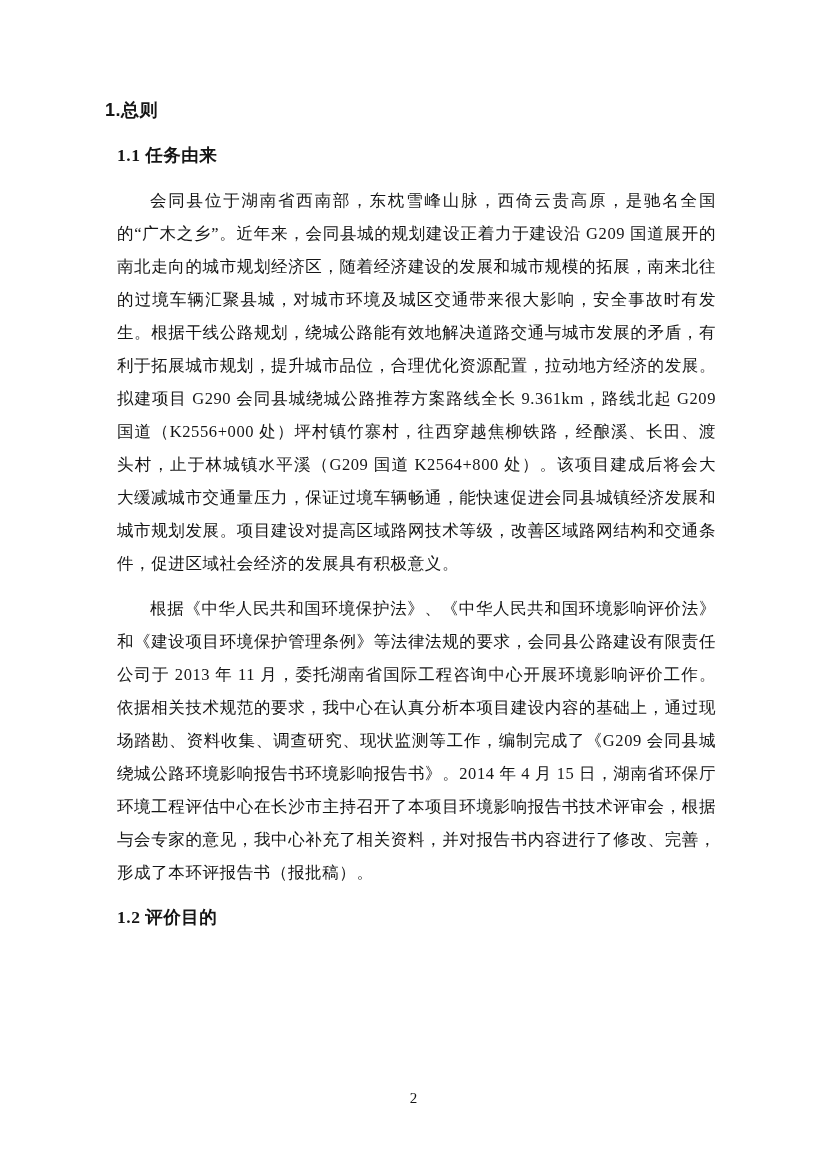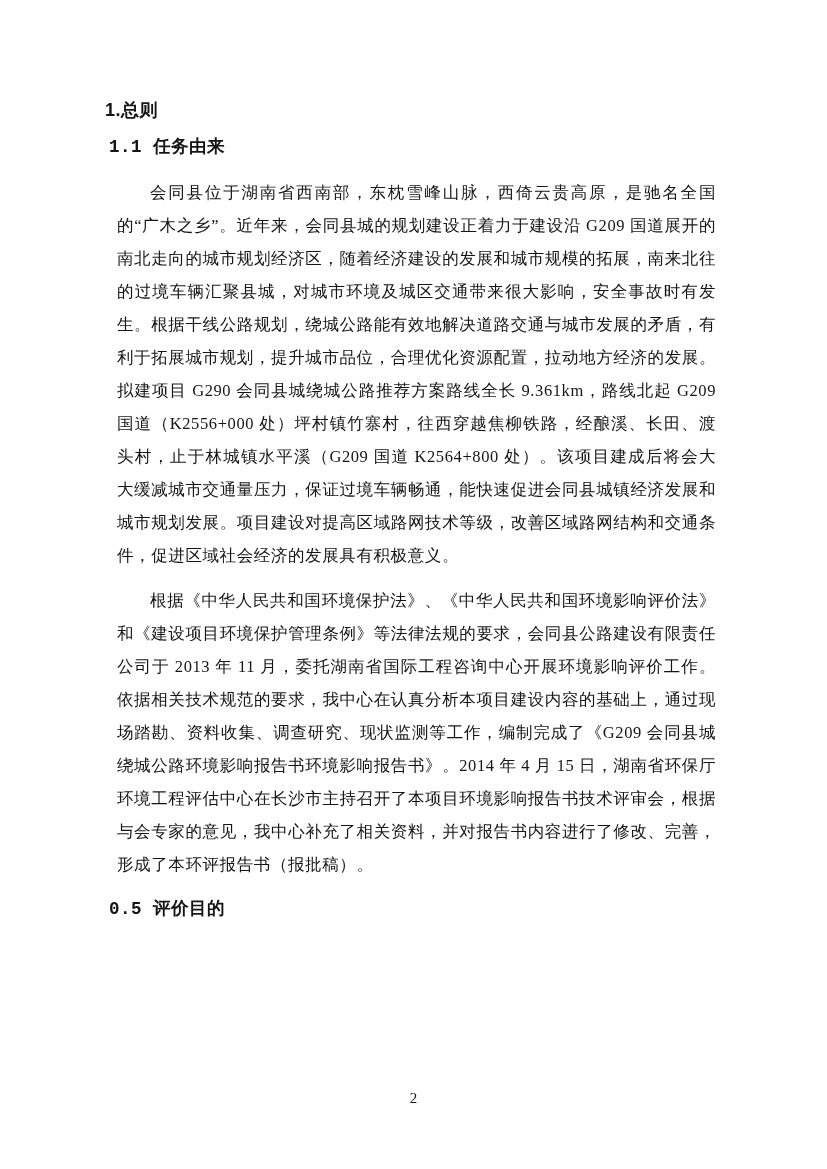--- a/index.html
+++ b/index.html
@@ -30,25 +30,25 @@
   }
   .doc-h1 {
     font-family: "Liberation Sans", "DejaVu Sans", sans-serif;
     font-size: 18px;
     font-weight: 700;
     line-height: 33px;
     margin: 0;
     letter-spacing: 0.5px;
   }
   .doc-h2 {
-    font-family: Liberation Mono, monospace;
+    font-family: Liberation Serif, serif;
     font-size: 17.5px;
     font-weight: 700;
     line-height: 33px;
-    margin: 4px;
+    margin: 12px;
     letter-spacing: 0.5px;
   }
   .doc-p {
     margin: 12px;
     font-size: 16.5px;
     line-height: 33px;
     letter-spacing: 0.6px;
     text-indent: 2em;
     text-align: justify;
     text-justify: inter-character;
@@ -66,16 +66,16 @@
 </style>
 </head>
 <body>
 
 <div class="page">
   <div class="content">
     <h1 class="doc-h1">1.总则</h1>
     <h2 class="doc-h2">1.1 任务由来</h2>
     <p class="doc-p">会同县位于湖南省西南部，东枕雪峰山脉，西倚云贵高原，是驰名全国的“广木之乡”。近年来，会同县城的规划建设正着力于建设沿 G209 国道展开的南北走向的城市规划经济区，随着经济建设的发展和城市规模的拓展，南来北往的过境车辆汇聚县城，对城市环境及城区交通带来很大影响，安全事故时有发生。根据干线公路规划，绕城公路能有效地解决道路交通与城市发展的矛盾，有利于拓展城市规划，提升城市品位，合理优化资源配置，拉动地方经济的发展。拟建项目 G290 会同县城绕城公路推荐方案路线全长 9.361km，路线北起 G209 国道（K2556+000 处）坪村镇竹寨村，往西穿越焦柳铁路，经酿溪、长田、渡头村，止于林城镇水平溪（G209 国道 K2564+800 处）。该项目建成后将会大大缓减城市交通量压力，保证过境车辆畅通，能快速促进会同县城镇经济发展和城市规划发展。项目建设对提高区域路网技术等级，改善区域路网结构和交通条件，促进区域社会经济的发展具有积极意义。</p>
     <p class="doc-p">根据《中华人民共和国环境保护法》、《中华人民共和国环境影响评价法》和《建设项目环境保护管理条例》等法律法规的要求，会同县公路建设有限责任公司于 2013 年 11 月，委托湖南省国际工程咨询中心开展环境影响评价工作。依据相关技术规范的要求，我中心在认真分析本项目建设内容的基础上，通过现场踏勘、资料收集、调查研究、现状监测等工作，编制完成了《G209 会同县城绕城公路环境影响报告书环境影响报告书》。2014 年 4 月 15 日，湖南省环保厅环境工程评估中心在长沙市主持召开了本项目环境影响报告书技术评审会，根据与会专家的意见，我中心补充了相关资料，并对报告书内容进行了修改、完善，形成了本环评报告书（报批稿）。</p>
-    <h2 class="doc-h2">0.5 评价目的</h2>
+    <h2 class="doc-h2">1.2 评价目的</h2>
   </div>
   <div class="page-number">2</div>
 </div>
 
 </body></html>

